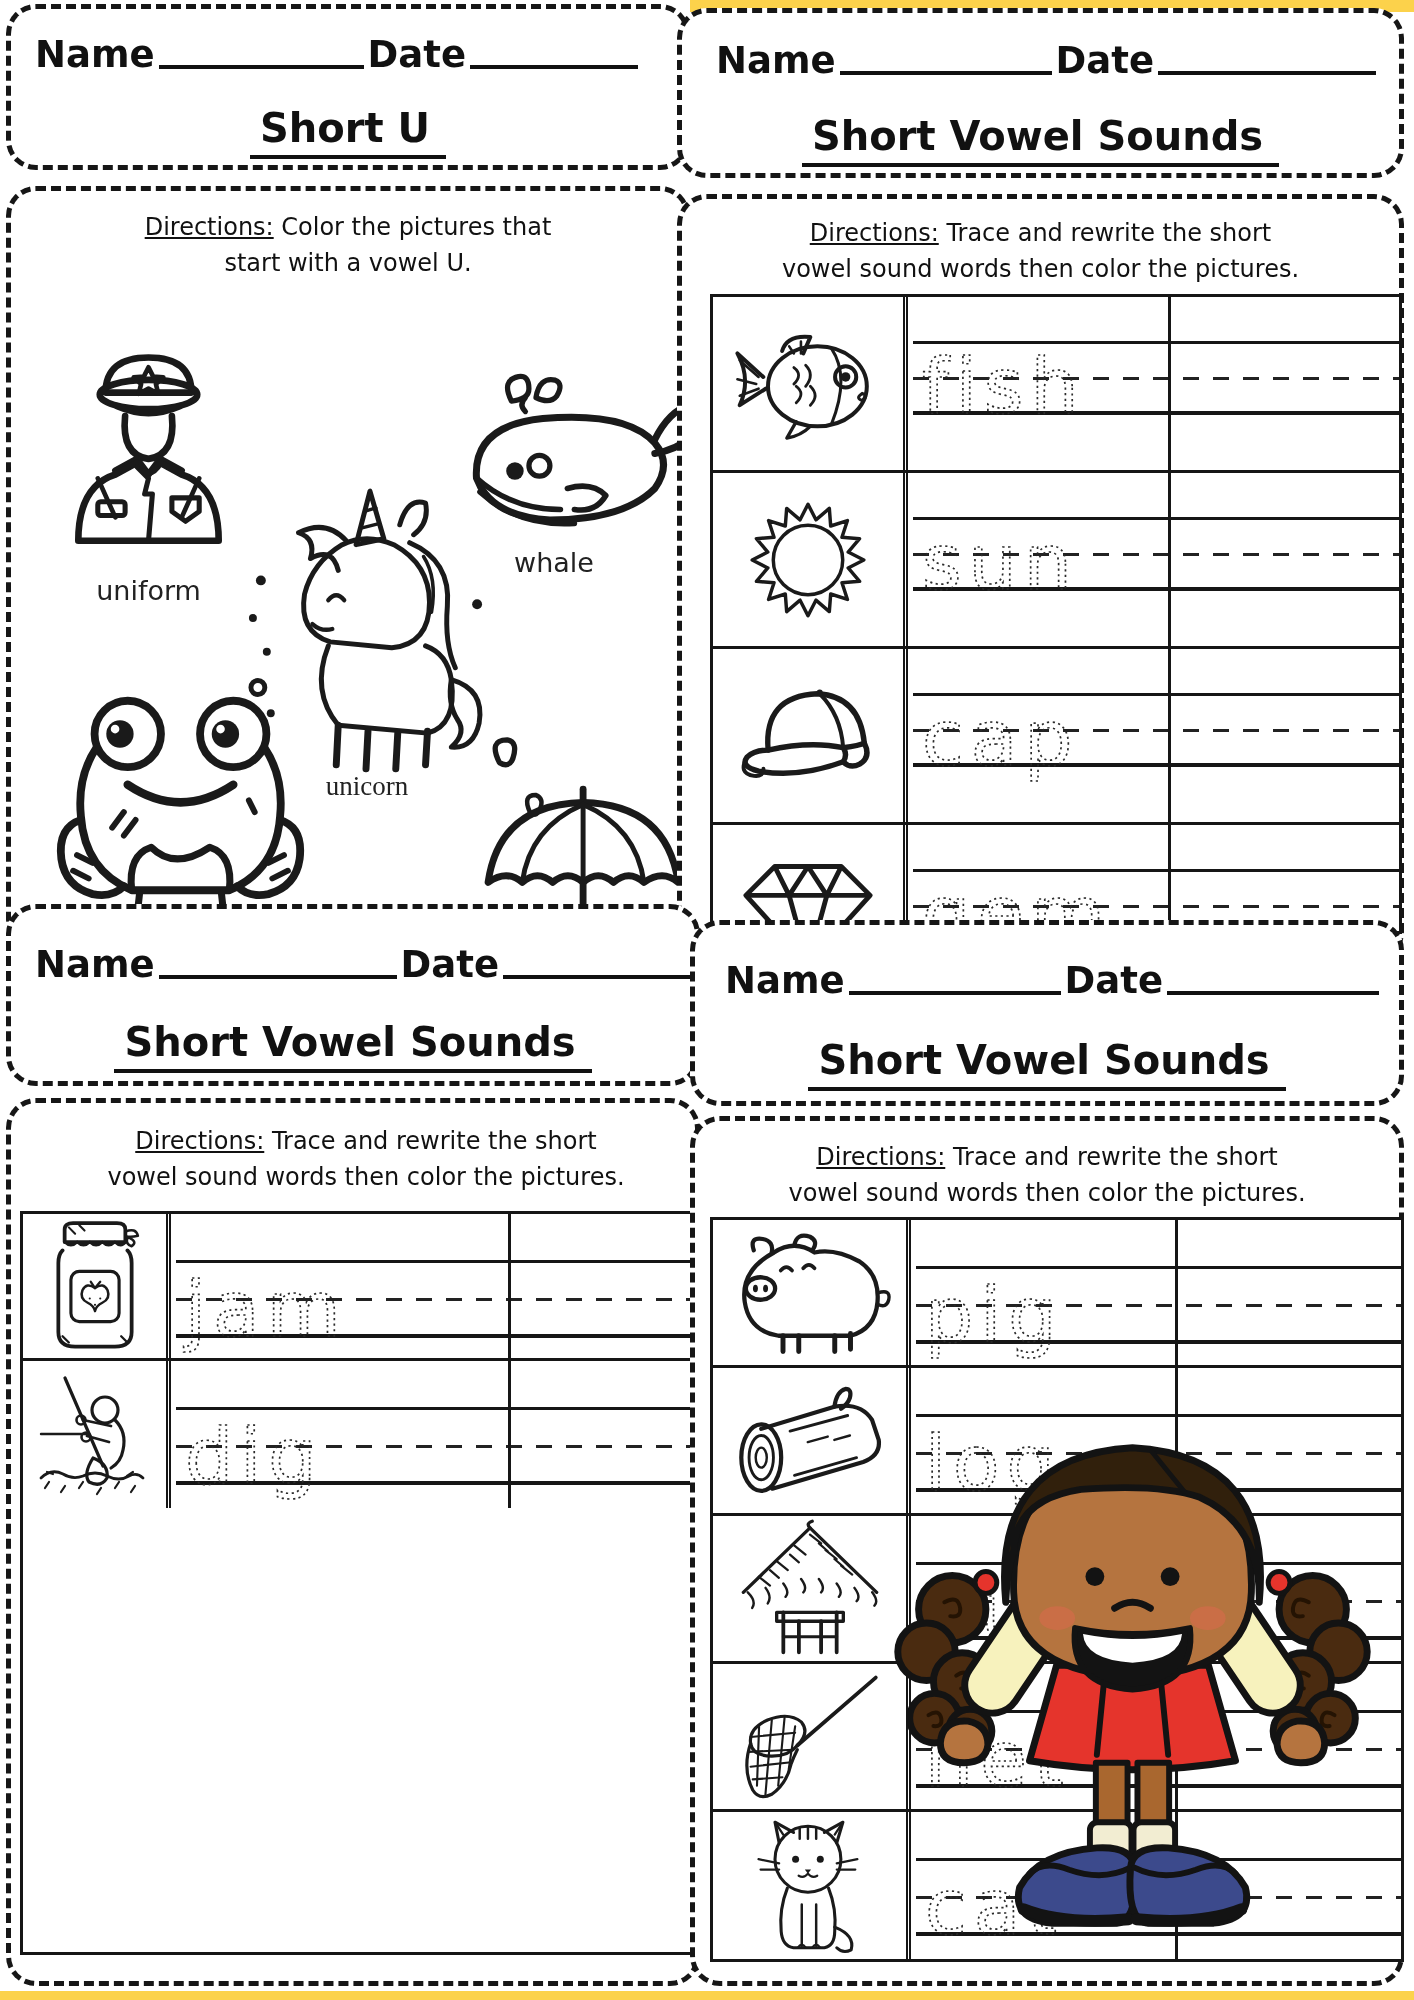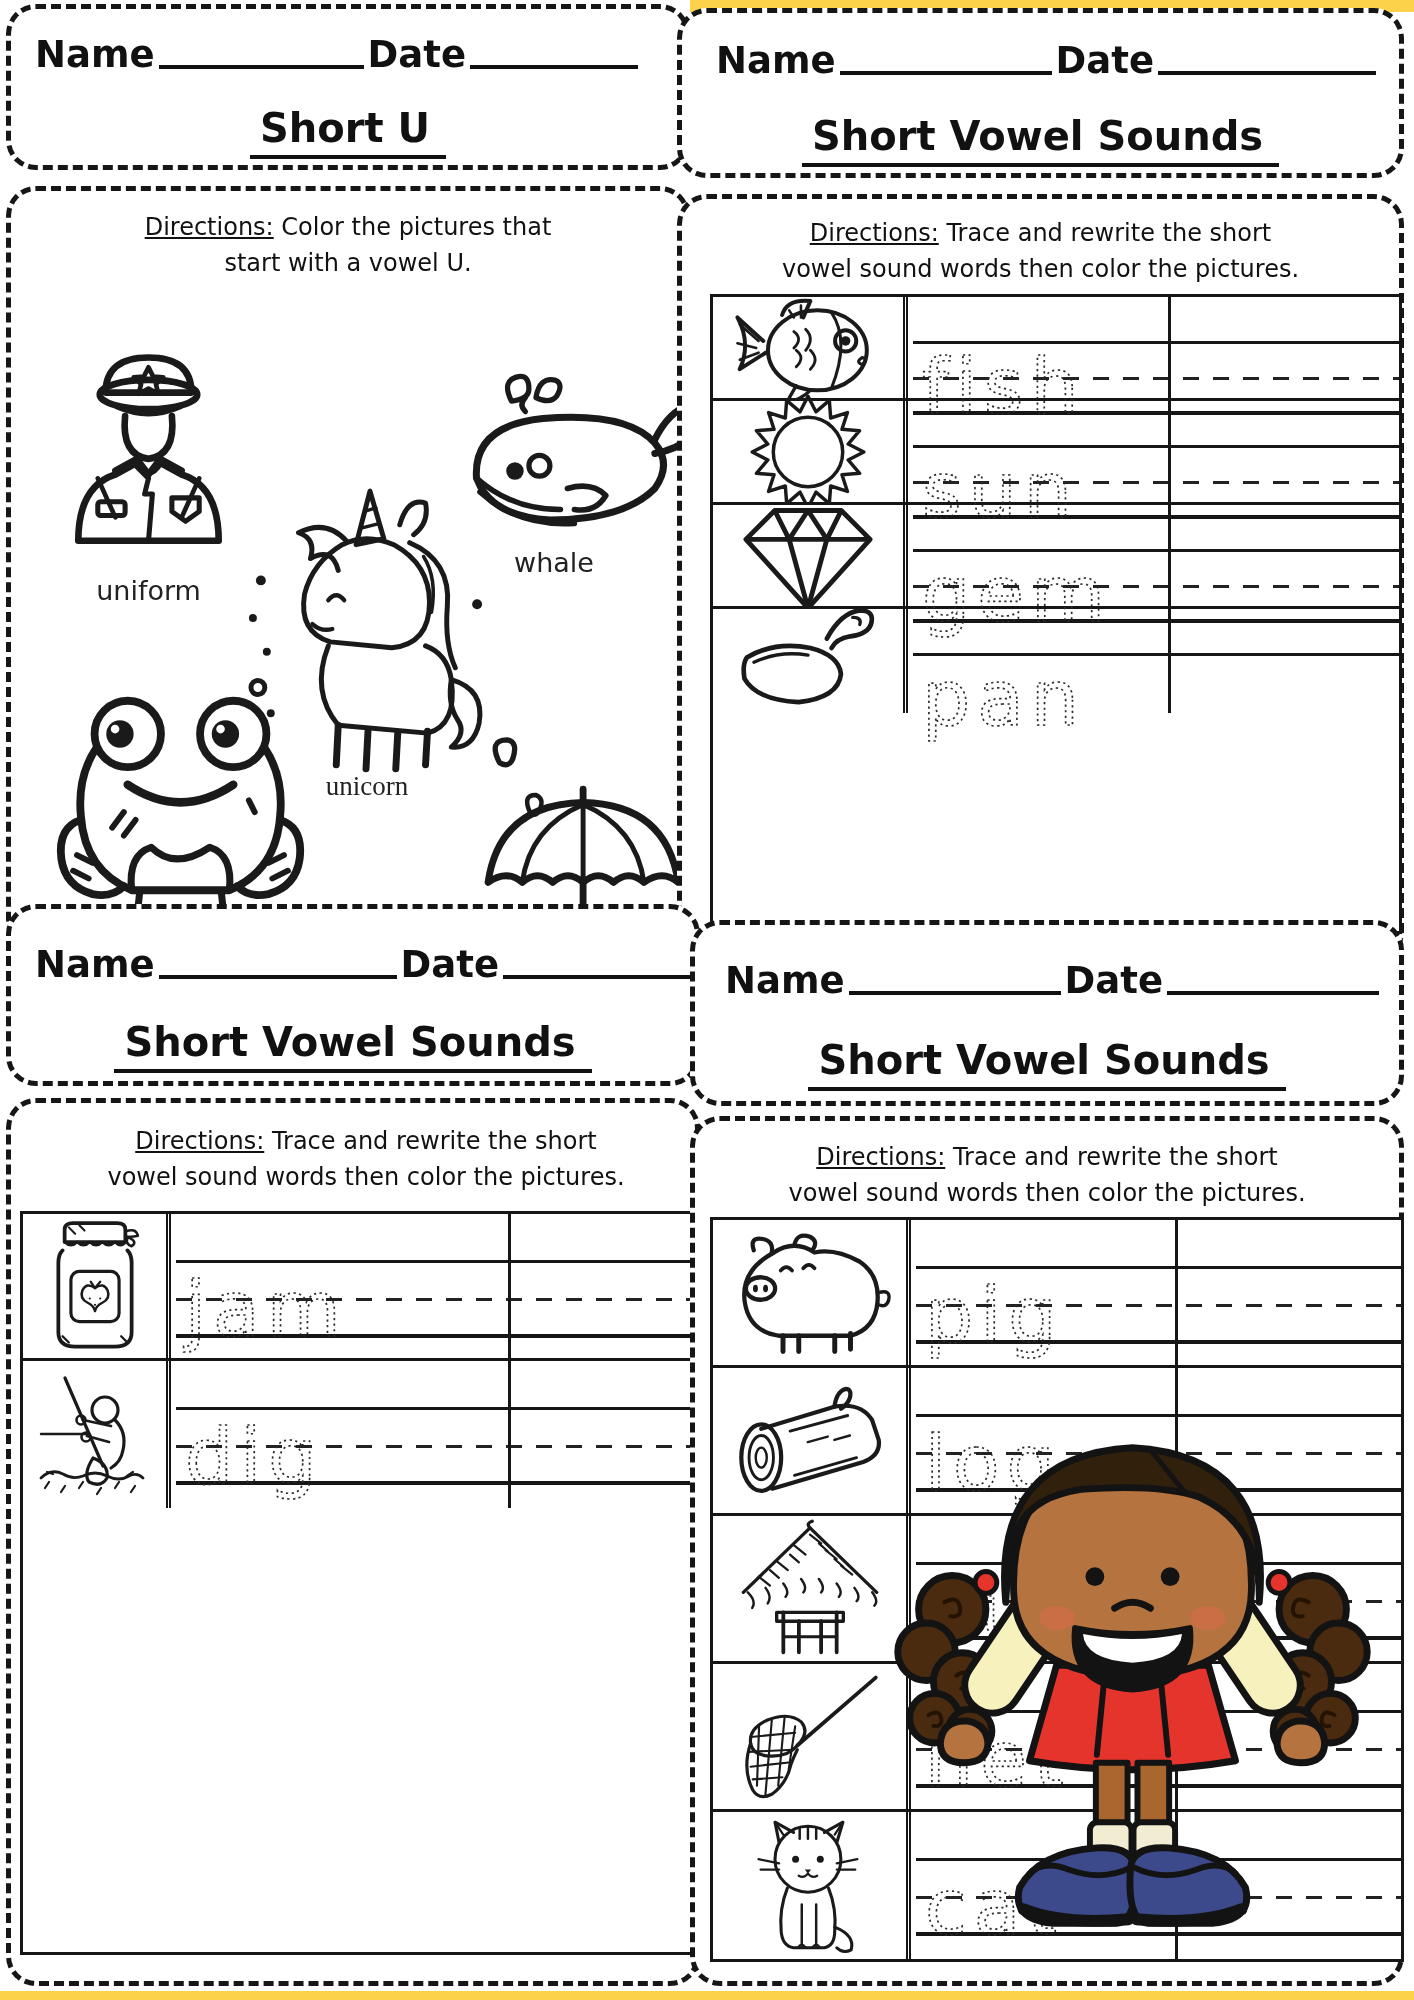--- a/index.html
+++ b/index.html
@@ -18,21 +18,21 @@
   .row:last-child{border-bottom:none;}
   .pic{position:absolute;left:0;top:0;height:100%;border-right:5px double #161616;box-sizing:border-box;display:flex;align-items:center;justify-content:center;background:#fff;}
   .g{position:absolute;right:0;}
   .g1{height:3px;background:#161616;}
   .g2{height:3px;background:repeating-linear-gradient(90deg,#222 0 16px,transparent 16px 30px);}
   .g3{height:4px;background:#161616;}
   .vdiv{position:absolute;top:0;width:3px;height:100%;background:#161616;}
   .trace{position:absolute;top:0;overflow:visible;}
   .tword{font-family:"DejaVu Sans",sans-serif;font-size:76px;fill:none;stroke:#2b2b2b;stroke-width:1.7px;stroke-dasharray:2.2 3.4;letter-spacing:7px;}
   
-  .t-tr .row{height:104px;}
+  .t-tr .row{height:176px;}
   .t-tr .pic{width:195px;}
   .t-tr .g{left:200px;}
   .t-tr .g1{top:44px;} .t-tr .g2{top:80px;} .t-tr .g3{top:114px;}
   .t-tr .vdiv{left:455px;}
   .t-tr .trace{left:205px;width:420px;height:140px;}
   
   .t-bl .row{height:147px;}
   .t-bl .pic{width:148px;}
   .t-bl .g{left:153px;}
   .t-bl .g1{top:46px;} .t-bl .g2{top:84px;} .t-bl .g3{top:120px;}
@@ -214,20 +214,39 @@
       </div>
       <div class="g g1"></div>
       <div class="g g2"></div>
       <div class="g g3"></div>
       <div class="vdiv"></div>
       <svg class="trace" viewBox="0 0 420 140">
           <text class="tword" x="4" y="116">sun</text>
         </svg>
     </div>
 
+    <div class="row">
+      <div class="pic">
+        <svg width="160" height="122" viewBox="0 0 136 104" fill="none" stroke="#1a1a1a" stroke-width="4.6" stroke-linecap="round" stroke-linejoin="round" class="lineart">
+          <path d="M34,64 Q30,18 76,16 Q112,18 116,58"></path>
+          <circle cx="78" cy="15" r="2.6" fill="#1a1a1a" stroke="none"></circle>
+          <path d="M78,16 Q96,34 98,62" stroke-width="3.4"></path>
+          <path d="M98,62 Q112,60 116,58 Q122,70 112,76 Q104,80 98,74"></path>
+          <path d="M34,64 Q70,56 98,62 Q102,68 98,74 Q60,88 26,82 Q10,78 16,70 Q22,64 34,64 Z"></path>
+          <path d="M16,70 Q8,84 22,86 Q30,87 30,80" stroke-width="3.4"></path>
+        </svg>
+      </div>
+      <div class="g g1"></div>
+      <div class="g g2"></div>
+      <div class="g g3"></div>
+      <div class="vdiv"></div>
+      <svg class="trace" viewBox="0 0 420 140">
+          <text class="tword" x="4" y="116">cap</text>
+        </svg>
+    </div>
 
     <div class="row">
       <div class="pic">
         <svg width="150" height="122" viewBox="0 0 130 110" fill="none" stroke="#1a1a1a" stroke-width="4.4" stroke-linejoin="round" class="lineart">
           <polygon points="35,14 95,14 121,40 65,102 9,40"></polygon>
           <line x1="9" y1="40" x2="121" y2="40"></line>
           <path d="M35,14 L48,40 L65,14 L82,40 L95,14"></path>
           <path d="M48,40 L65,102 L82,40"></path>
         </svg>
       </div>

